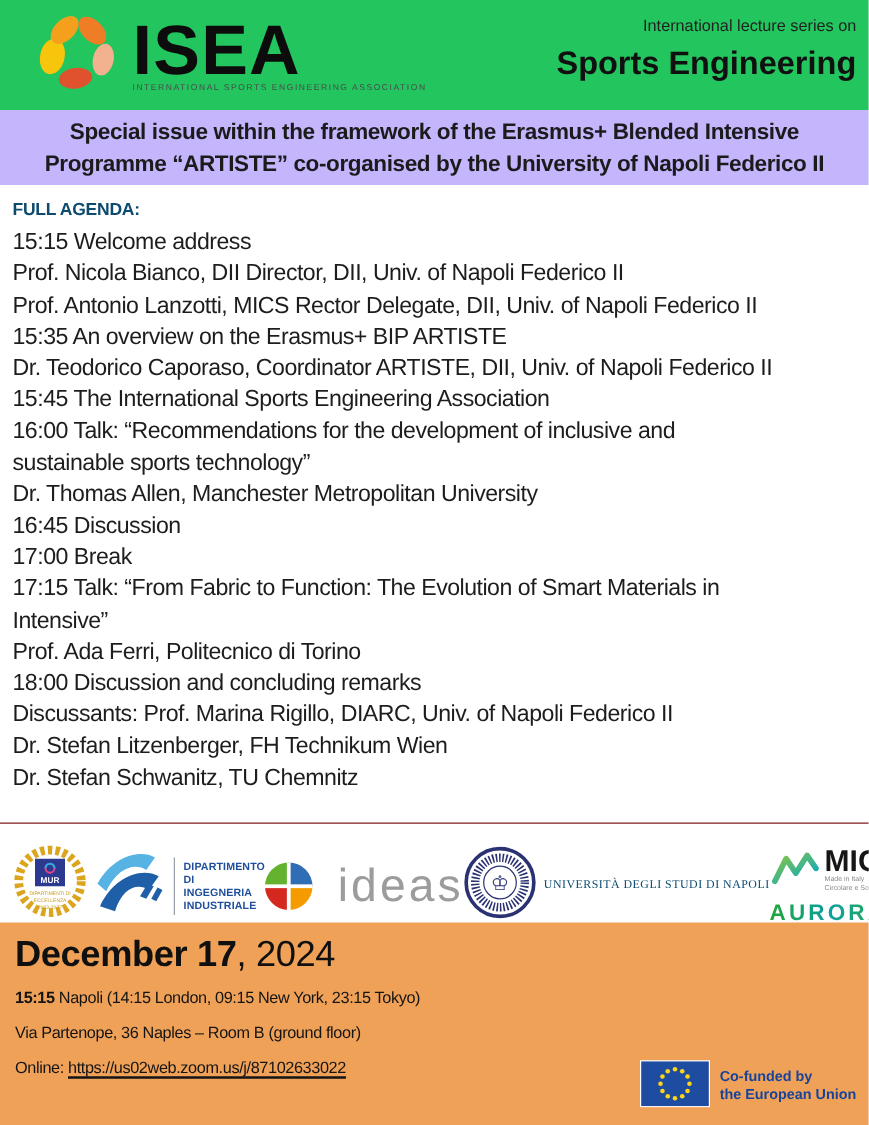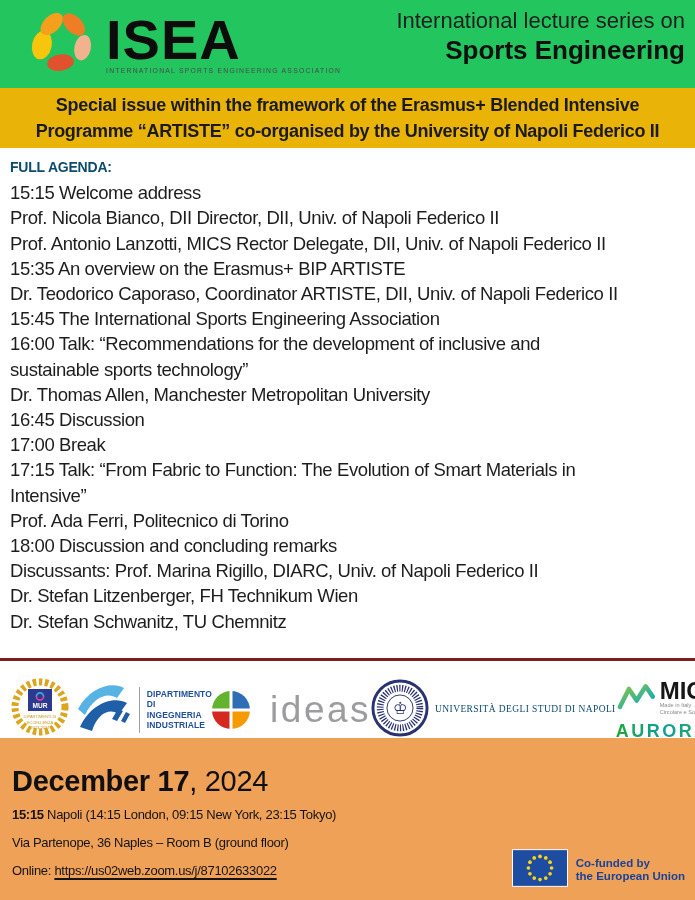--- a/index.html
+++ b/index.html
@@ -9,34 +9,34 @@
   }
   .section{position:absolute;left:0;right:0;box-sizing:border-box}
 
   
   #header{top:0;height:88px;background:#22c55e;display:flex;justify-content:space-between;align-items:center;padding:0 10px}
   .isea-lockup{display:flex;align-items:center;gap:10px;margin-left:18px}
   .isea-text{display:flex;flex-direction:column}
   .isea-wordmark{font-size:56px;font-weight:800;line-height:52px;letter-spacing:1px;color:#0c0c0c}
   .isea-tagline{font-size:6.8px;letter-spacing:1.25px;color:#4a4a4a;margin-top:1px;white-space:nowrap}
   .series{display:flex;flex-direction:column;align-items:flex-end;margin-top:-14px}
-  .series-line1{font-size:22px;color:#1f1f1f;line-height:26px}
+  .series-line1{font-size:13px;color:#1f1f1f;line-height:26px}
   .series-line2{font-size:26px;font-weight:700;color:#101010;line-height:32px}
 
   
-  #banner{top:88px;height:60px;background:#eab308;display:flex;flex-direction:column;justify-content:center;align-items:center}
+  #banner{top:88px;height:60px;background:#c4b5fd;display:flex;flex-direction:column;justify-content:center;align-items:center}
   .banner-line{font-size:18px;font-weight:700;line-height:26px;color:#1b1b1b;letter-spacing:-0.3px;white-space:nowrap}
 
   
   #agenda{top:148px;height:510px;background:#ffffff;padding:7px 0 0 10px}
   .agenda-title{font-size:14px;font-weight:700;color:#0c4a6e;line-height:25.2px;letter-spacing:-0.2px}
   .agenda-line{font-size:18.5px;color:#1d1d1d;line-height:25.2px;letter-spacing:-0.4px;white-space:nowrap}
 
   
-  #logos{top:658px;height:100px;background:#ffffff;border-top:3px solid #7f1d1d;
+  #logos{top:658px;height:100px;background:#ffffff;border-top:1px solid #7f1d1d;
          display:flex;align-items:center;justify-content:space-between;padding:0 8px}
   .logo-group{display:flex;align-items:center}
   .dii-divider{width:1px;height:46px;background:#9aa0a8;margin:0 7px}
   .dii-text{font-size:8.5px;font-weight:700;color:#1F4E9C;line-height:10.5px;letter-spacing:0.1px}
   .ideas-circle{width:38px;height:38px;border-radius:50%;position:relative;
     background:conic-gradient(#2F6EB5 0 25%, #F59B00 25% 50%, #D5281F 50% 75%, #63B32E 75% 100%);}
   .ideas-circle::before,.ideas-circle::after{content:"";position:absolute;background:#fff}
   .ideas-circle::before{left:50%;top:0;width:3px;height:100%;transform:translateX(-50%)}
   .ideas-circle::after{top:50%;left:0;height:3px;width:100%;transform:translateY(-50%)}
   .ideas-word{font-size:37px;color:#9C9C9E;letter-spacing:2.5px;margin-left:20px;font-weight:400}
@@ -45,21 +45,21 @@
   .unina-line2{font-size:28px;line-height:28px;letter-spacing:0.5px}
   .mics-block{display:flex;flex-direction:column;align-items:flex-start}
   .mics-row{display:flex;align-items:center;gap:4px}
   .mics-word{font-size:24px;font-weight:800;color:#161616;line-height:22px}
   .mics-tag{font-size:5.6px;color:#8a8a8a;line-height:6.5px}
   .aurora-word{font-size:18px;font-weight:800;letter-spacing:2.5px;margin-top:3px;
     color:#159A7D;background:linear-gradient(90deg,#23A638,#0A9FA0,#2FAC4B);
     -webkit-background-clip:text;background-clip:text;-webkit-text-fill-color:transparent}
 
   
-  #footer{top:738px;height:162px;background:#F0A158;padding:24px 12px}
+  #footer{top:738px;height:162px;background:#F0A158;padding:7px 12px}
   .date-line{font-size:29px;line-height:39px;color:#101010;letter-spacing:-0.3px}
   .f-line{font-size:13px;line-height:28px;color:#141414;letter-spacing:-0.3px;white-space:nowrap}
   .bold{font-weight:700}
   .zoom-link{color:#141414;text-decoration:underline;text-decoration-thickness:1.5px;text-underline-offset:3px}
   .eu-block{position:absolute;right:10px;bottom:9px;display:flex;align-items:center;gap:8px}
   .eu-text{font-size:11.5px;font-weight:700;color:#17439B;line-height:13.5px}
 </style>
 </head>
 <body>
 

